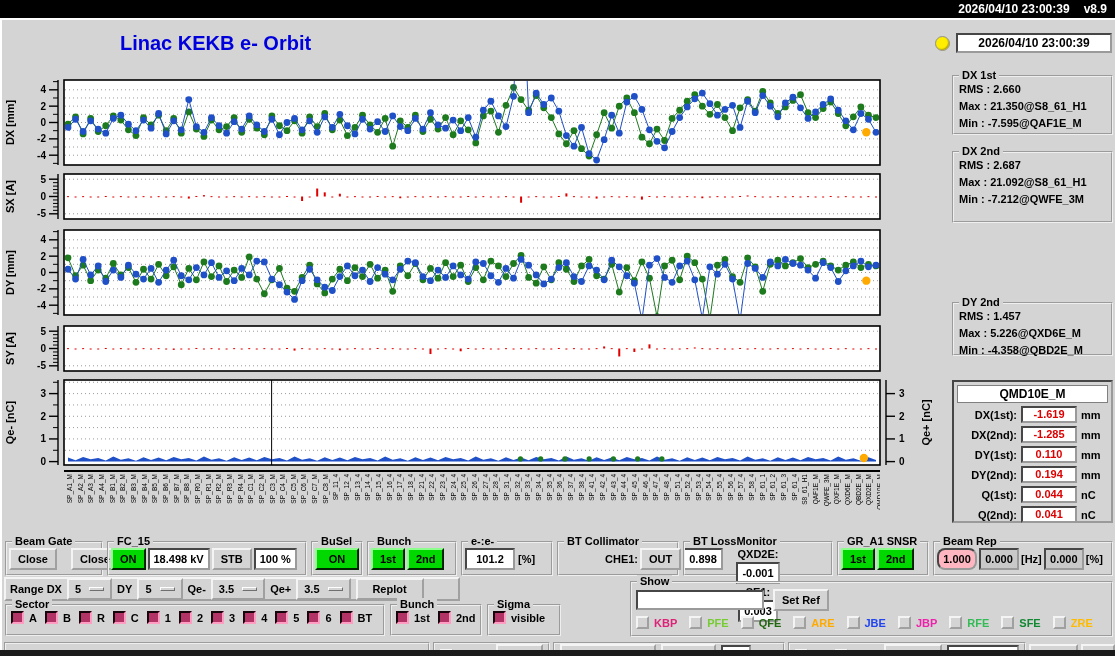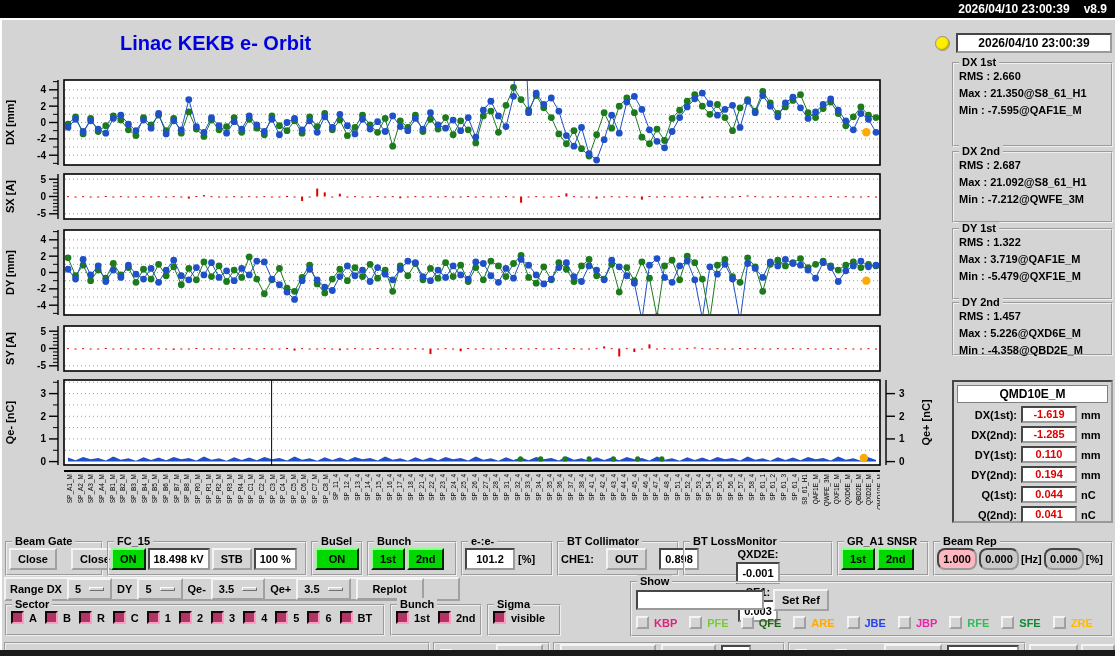--- a/index.html
+++ b/index.html
@@ -22,21 +22,21 @@
     font-size:11px;font-weight:bold;white-space:nowrap;}
   .flexrow{display:flex;align-items:center;gap:14px;}
   
   .btn{border:2px outset #f4f4f4;background:#d4d4d4;font-weight:bold;font-size:11px;
     padding:2px 7px;height:22px;display:inline-flex;align-items:center;justify-content:center;
     white-space:nowrap;color:#000;}
   .btn.green{background:#00d800;border-color:#8cff8c #007800 #007800 #8cff8c;}
   .vbox{border:2px inset #9a9a9a;background:#fff;font-weight:bold;font-size:11px;
     padding:2px 4px;height:22px;display:inline-flex;align-items:center;justify-content:center;white-space:nowrap;}
   .vbox.pink{background:#ffb6c1;}
-  .vbox.gray{background:#c9c9c9;border-radius:8px;}
+  .vbox.gray{background:#c9c9c9;}
   .unit{font-size:11px;font-weight:bold;white-space:nowrap;}
   .dd{border:2px outset #f4f4f4;background:#d4d4d4;font-weight:bold;font-size:11px;height:22px;
     padding:2px 6px;display:inline-flex;align-items:center;gap:8px;white-space:nowrap;}
   .dd .dash{width:15px;height:4px;background:#d4d4d4;border:1px solid;
     border-color:#fff #6f6f6f #6f6f6f #fff;display:inline-block;}
   .cb{width:13px;height:13px;display:inline-block;flex:none;
     border:2px outset #f4f4f4;background:#d4d4d4;}
   .cb.on{border-style:inset;border-color:#6b1535 #ff9cc2 #ff9cc2 #6b1535;background:#b23366;}
   .check-item{display:inline-flex;align-items:center;gap:5px;font-size:11px;font-weight:bold;}
   
@@ -982,37 +982,31 @@
         <span class="xlab" style="left: 737.395px;">S8_61_H1</span>
         <span class="xlab" style="left: 748.053px;">QAF1E_M</span>
         <span class="xlab" style="left: 758.711px;">QWFE_3M</span>
         <span class="xlab" style="left: 769.368px;">QXF1E_M</span>
         <span class="xlab" style="left: 780.026px;">QXD6E_M</span>
         <span class="xlab" style="left: 790.684px;">QBD2E_M</span>
         <span class="xlab" style="left: 801.342px;">QXD2E_M</span>
         <span class="xlab" style="left: 812px;">QMD10E_M</span>
       </div>
 
-    <div class="statgrp" style="top:42px;height:85px;">
+    <div class="statgrp" style="top:55px;height:60px;">
       <div class="grp-label">DX 1st</div>
       <div class="statline">RMS :  2.660</div>
       <div class="statline">Max :  21.350@S8_61_H1</div>
       <div class="statline">Min :  -7.595@QAF1E_M</div>
     </div>
     <div class="statgrp" style="top:131px;height:72px;">
       <div class="grp-label">DX 2nd</div>
       <div class="statline">RMS :  2.687</div>
       <div class="statline">Max :  21.092@S8_61_H1</div>
       <div class="statline">Min :  -7.212@QWFE_3M</div>
-    </div>
-    <div class="statgrp" style="top:208px;height:72px;">
-      <div class="grp-label">DY 1st</div>
-      <div class="statline">RMS :  1.322</div>
-      <div class="statline">Max :  3.719@QAF1E_M</div>
-      <div class="statline">Min :  -5.479@QXF1E_M</div>
     </div>
     <div class="statgrp" style="top:282px;height:54px;">
       <div class="grp-label">DY 2nd</div>
       <div class="statline">RMS :  1.457</div>
       <div class="statline">Max :  5.226@QXD6E_M</div>
       <div class="statline">Min :  -4.358@QBD2E_M</div>
     </div>
 
     <div class="qmd">
       <div class="qmd-title">QMD10E_M</div>
@@ -1079,21 +1073,21 @@
     </div>
     <div class="grp" style="left:459px;top:521px;width:92px;height:35px;">
       <div class="grp-label">e-:e-</div>
       <div class="flexrow" style="padding:5px 2px 0 2px;gap:3px;">
         <span class="vbox" style="width:50px;">101.2</span>
         <span class="unit">[%]</span>
       </div>
     </div>
     <div class="grp" style="left:555px;top:521px;width:122px;height:35px;">
       <div class="grp-label">BT Collimator</div>
-      <div class="flexrow" style="padding:5px 10px 0 2px;gap:12px;">
+      <div class="flexrow" style="padding:5px 10px 0 2px;gap:2px;margin-left:44px;">
         <span class="unit">CHE1:</span>
         <button class="btn">OUT</button>
         <span class="vbox" style="width:46px;">0.898</span>
       </div>
     </div>
     <div class="grp" style="left:681px;top:521px;width:150px;height:35px;">
       <div class="grp-label">BT LossMonitor</div>
       <div class="flexrow" style="padding:5px 2px 0 2px;gap:2px;flex-direction:column;">
         <span class="unit">QXD2E:</span>
         <span class="vbox" style="width:44px;">-0.001</span>

